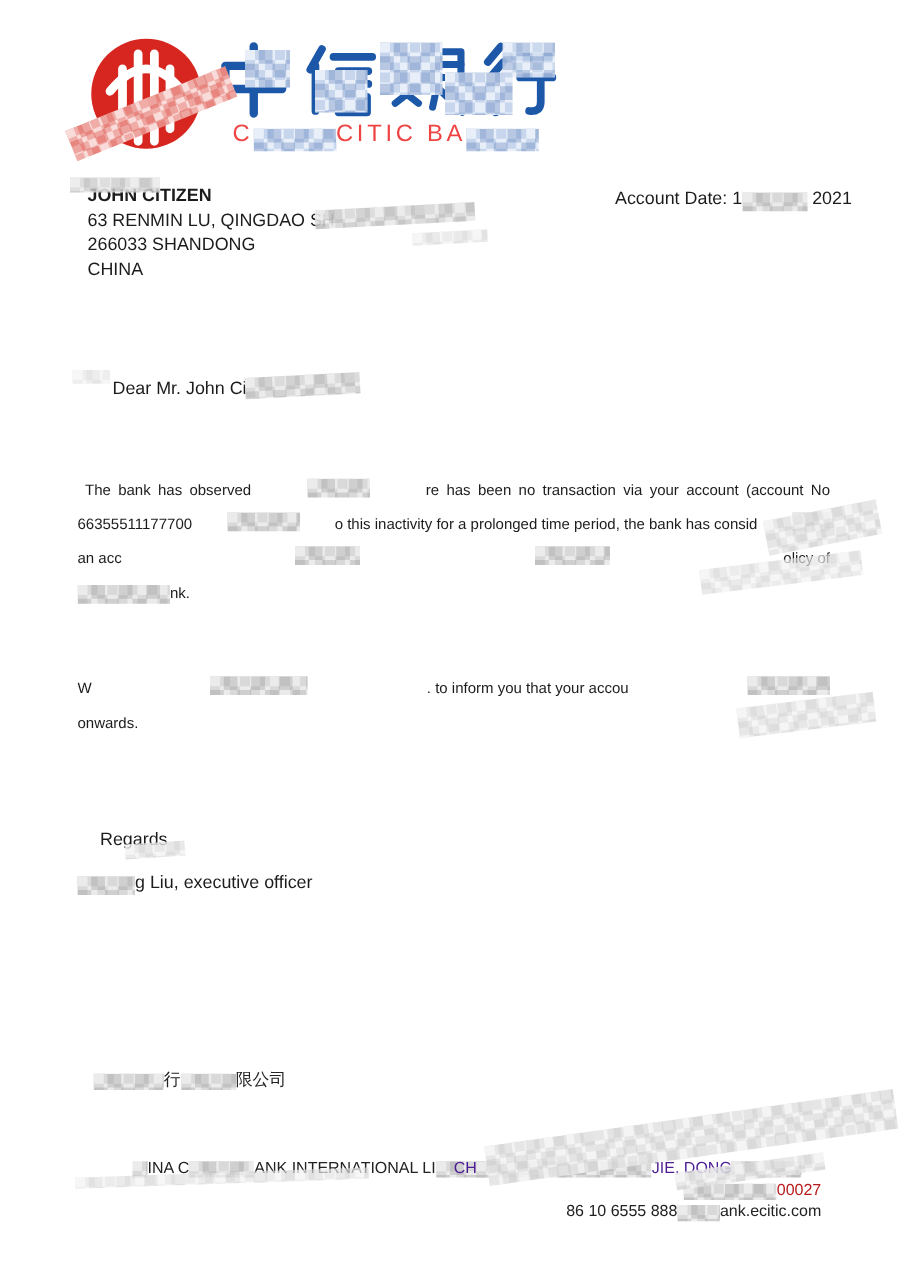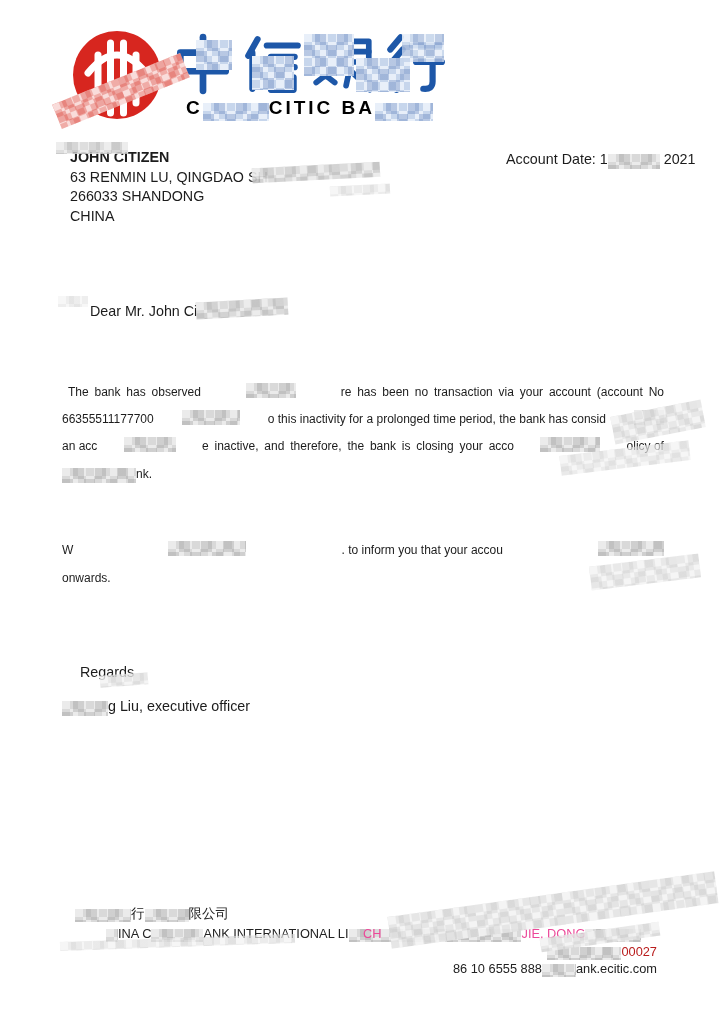--- a/index.html
+++ b/index.html
@@ -34,39 +34,39 @@
   }
   .band{position:absolute;z-index:3;}
   .pix{display:inline-block;height:15px;vertical-align:text-bottom;transform:translateY(2px);}
   .pix-sm{display:inline-block;height:13px;vertical-align:text-bottom;transform:translateY(1px);}
   
   .logo-wrap{position:absolute;left:71px;top:29px;width:92px;height:92px;z-index:1;}
   .cn-title{position:absolute;left:170px;top:28px;z-index:1;display:flex;gap:4px;}
   .cn-title svg{display:block;}
   .en-title{
     position:absolute;left:186px;top:97px;z-index:1;
-    font-size:19px;font-weight:bold;letter-spacing:3px;color:#000000;white-space:pre;
+    font-size:19px;font-weight:normal;letter-spacing:3px;color:#ef4444;white-space:pre;
   }
   .en-title .pix{height:18px;transform:translateY(3px);}
   
   .recipient{position:absolute;left:70px;top:148px;font-size:14.3px;line-height:19.5px;z-index:1;}
   .recipient .name{font-weight:bold;}
-  .account-date{position:absolute;left:506px;top:151px;font-size:14.3px;z-index:1;white-space:pre;text-align:center;}
+  .account-date{position:absolute;left:492px;top:151px;font-size:14.3px;z-index:1;white-space:pre;text-align:center;}
   .salutation{position:absolute;left:90px;top:303px;font-size:14.3px;z-index:1;}
   .para{position:absolute;left:62px;width:602px;font-size:12px;z-index:1;}
   .para .jline{display:flex;justify-content:space-between;align-items:baseline;height:27px;overflow:hidden;white-space:pre;}
   .para .fline{height:27px;line-height:25px;white-space:pre;overflow:hidden;}
   .t{flex:0 0 auto;}
   .ws2{word-spacing:2.5px;} .ws4{word-spacing:4px;}
   .closing-regards{position:absolute;left:80px;top:664px;font-size:14.3px;z-index:1;}
   .closing-signer{position:absolute;left:62px;top:698px;font-size:14.3px;z-index:1;white-space:pre;}
   
-  .footer-cn{position:absolute;left:75px;top:905px;font-size:13.5px;z-index:1;white-space:pre;color:#222;}
+  .footer-cn{position:absolute;left:75px;top:855px;font-size:13.5px;z-index:1;white-space:pre;color:#222;}
   .footer-en{position:absolute;left:62px;top:926px;font-size:12.8px;z-index:1;white-space:pre;color:#222;margin-left:44px;}
-  .fr-l1{position:absolute;left:363px;top:926px;font-size:12.8px;z-index:1;white-space:pre;color:#ec4899;}
+  .fr-l1{position:absolute;left:363px;top:926px;font-size:12.8px;z-index:1;white-space:pre;color:#4c1d95;}
   .fr-l2{position:absolute;left:363px;top:944px;width:294px;text-align:right;font-size:12.8px;z-index:1;white-space:pre;color:#b91c1c;}
   .fr-l3{position:absolute;left:363px;top:961px;width:294px;text-align:right;font-size:12.8px;z-index:1;white-space:pre;color:#222;}
 </style>
 </head>
 <body>
 
 <div class="page">
 
   <div class="logo-wrap">
     <svg width="92" height="92" viewBox="0 0 92 92">
@@ -158,21 +158,20 @@
     </div>
     <div class="jline">
       <span class="t">66355511177700</span>
       <span class="pix mosaic" style="width:58px;"></span>
       <span class="t">o this inactivity for a prolonged time period, the bank has consid</span>
       <span class="pix mosaic" style="width:30px;"></span>
     </div>
     <div class="jline">
       <span class="t">an acc</span>
       <span class="pix mosaic" style="width:52px;"></span>
-      <span class="t ws2">e inactive, and therefore, the bank is closing your acco</span>
       <span class="pix mosaic" style="width:60px;"></span>
       <span class="t">olicy of</span>
     </div>
     <div class="fline"><span class="pix mosaic" style="width:74px;"></span><span class="t">nk.</span></div>
   </div>
   <div class="band mosaic-light" style="left:612px;top:408px;width:92px;height:28px;transform:rotate(-11deg);opacity:.85;"></div>
   <div class="band mosaic-light" style="left:560px;top:448px;width:130px;height:20px;transform:rotate(-7deg);opacity:.7;"></div>
 
   <div class="para" style="top:539px;">
     <div class="jline">

